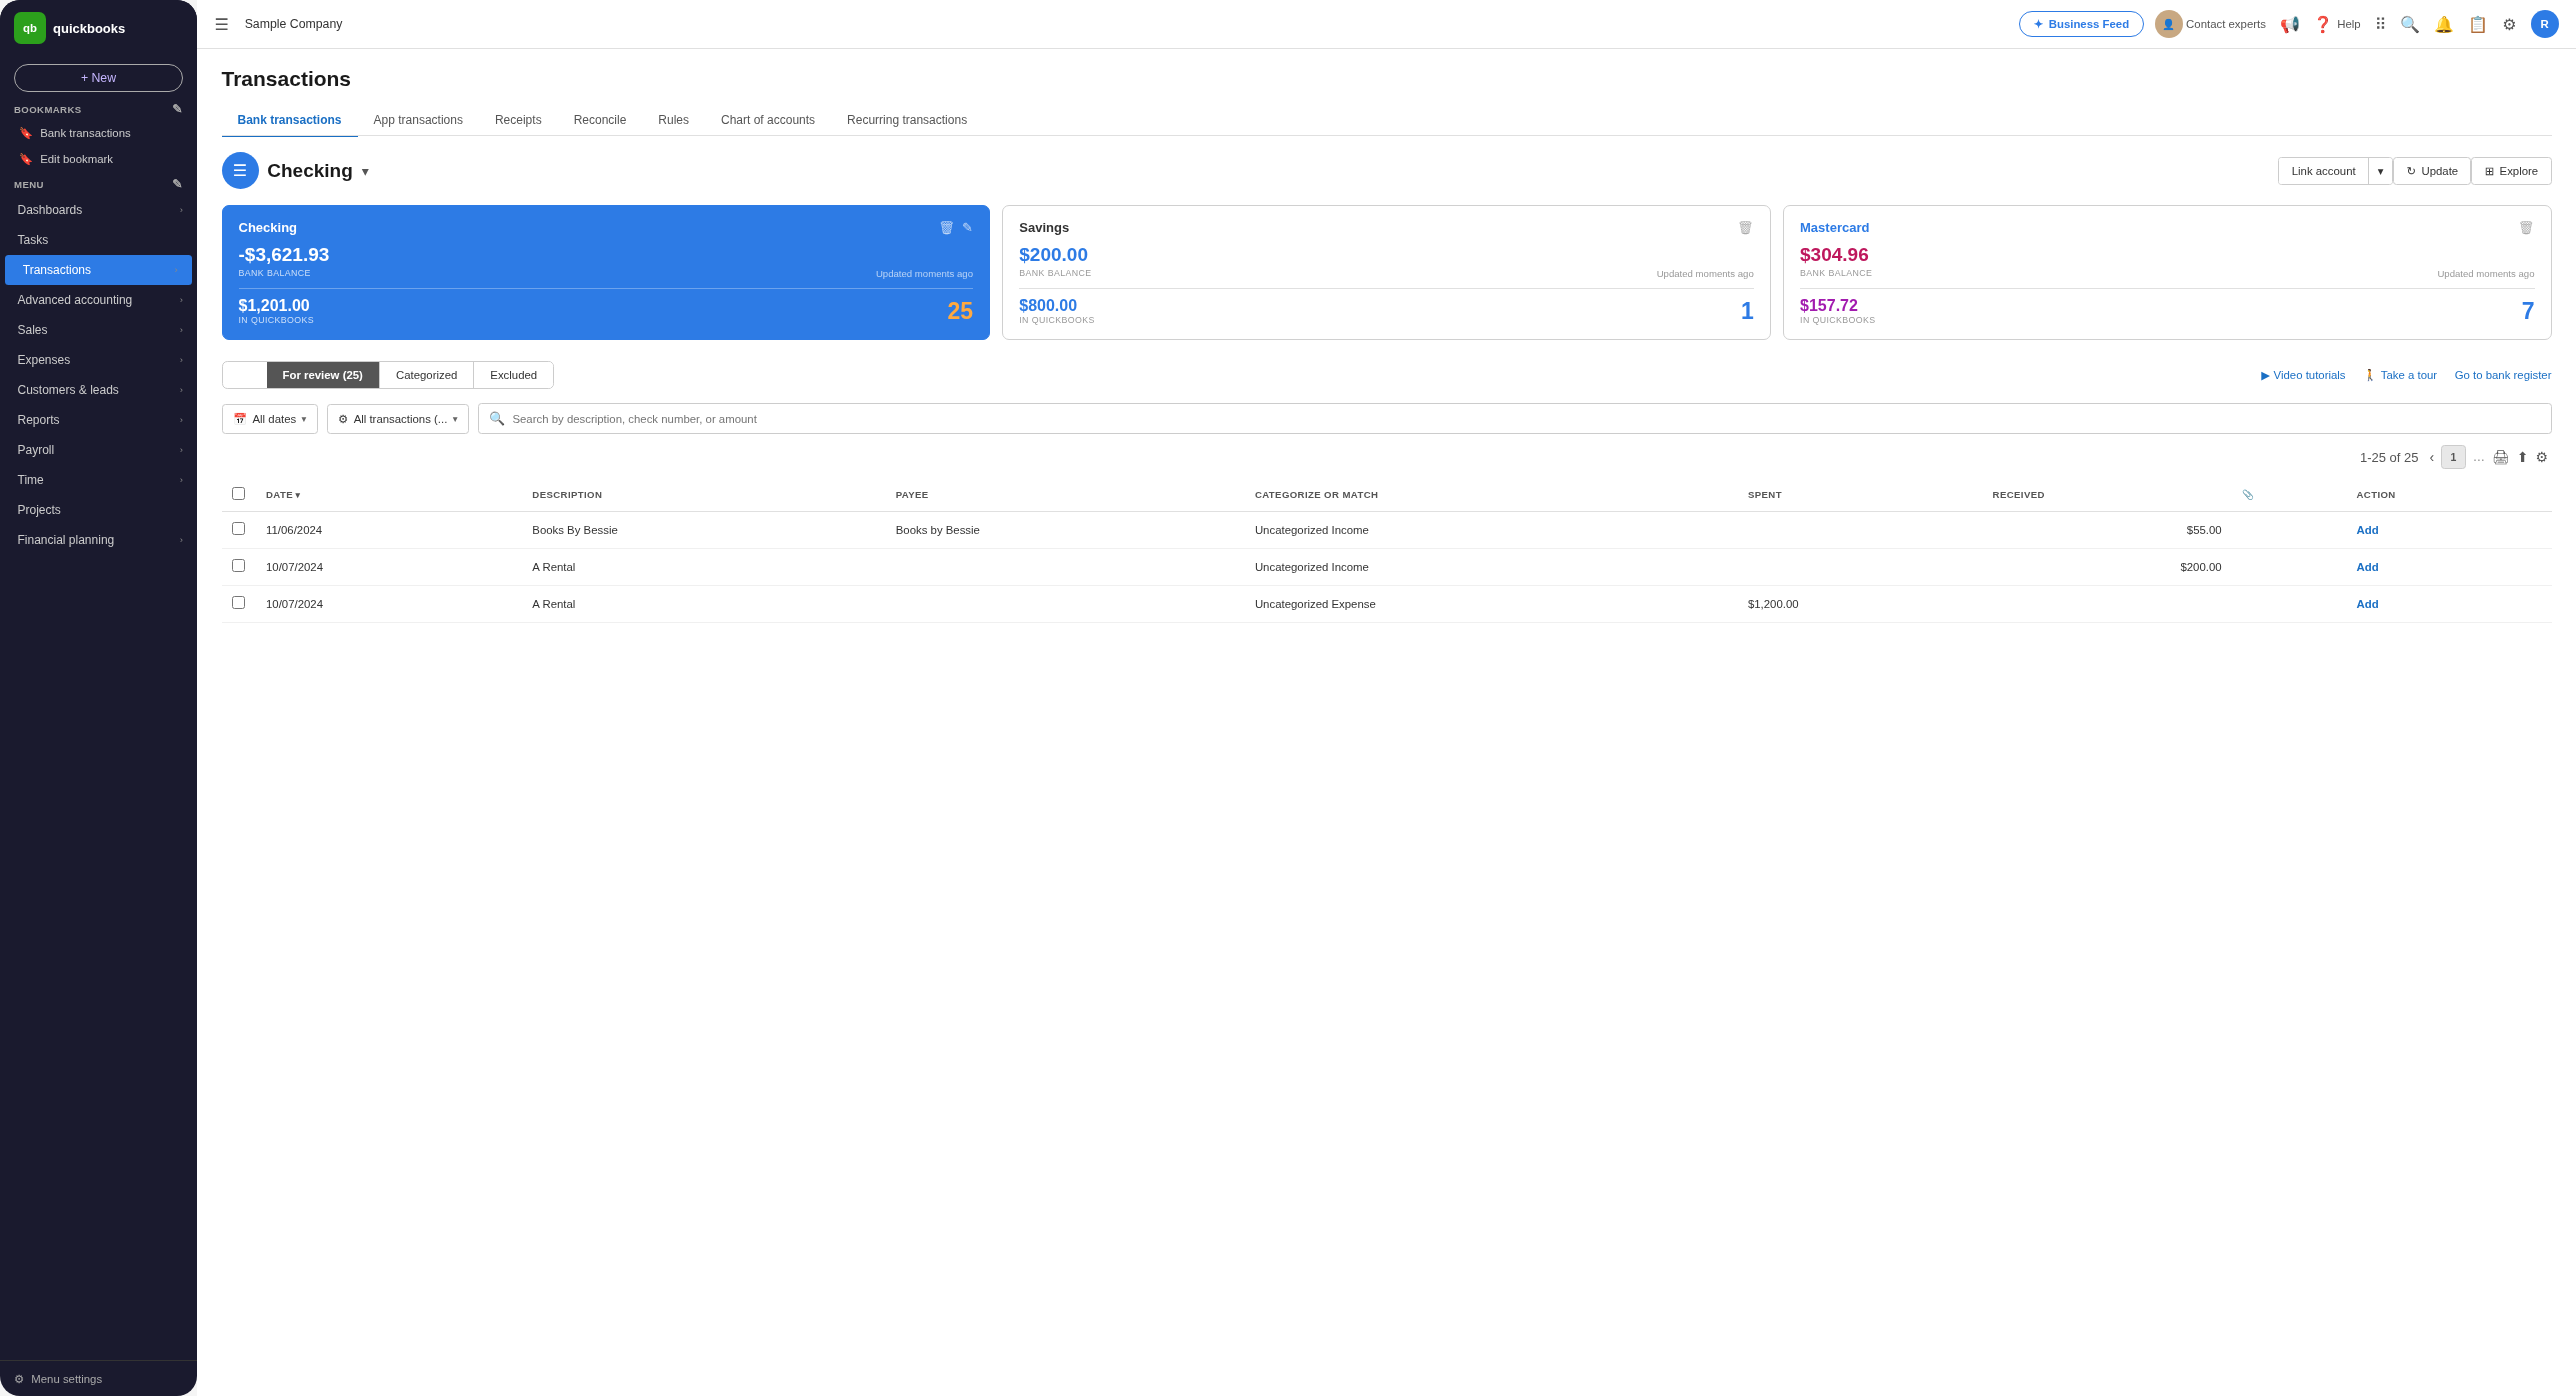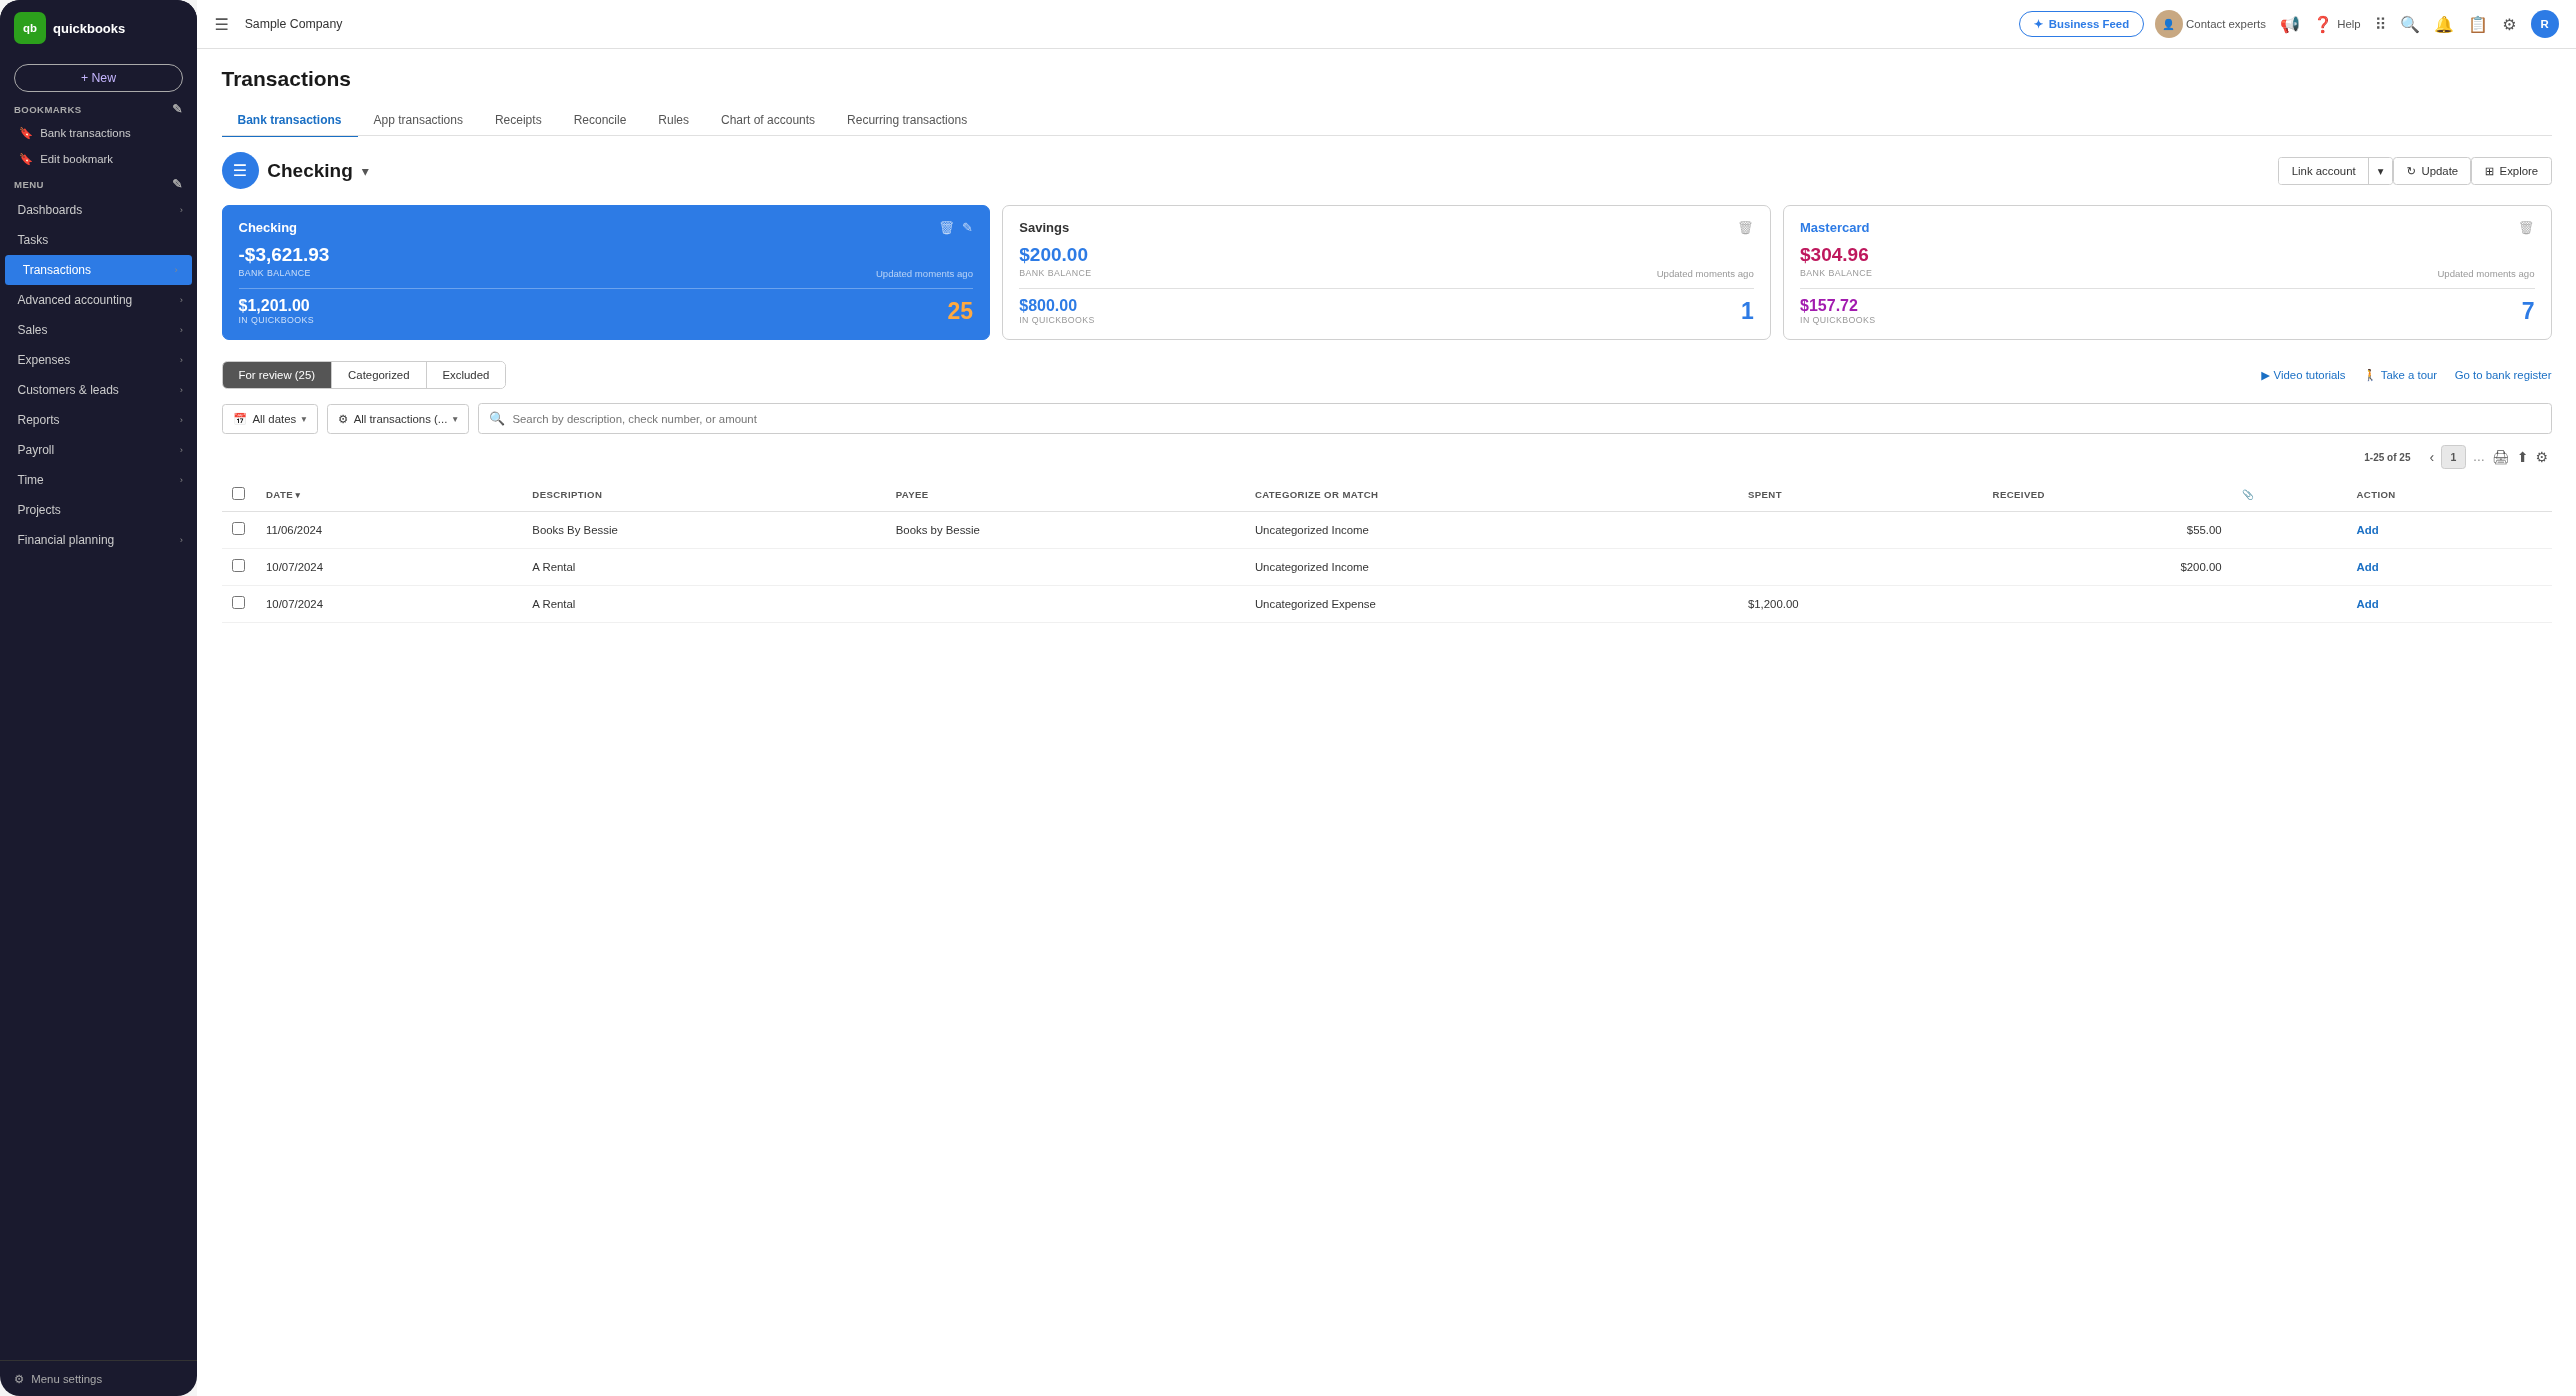--- a/index.html
+++ b/index.html
@@ -199,21 +199,21 @@
     .filter-tabs { display: flex; border: 1.3px solid #ccc; border-radius: 5.3px; overflow: hidden; }
     .filter-tab {
       padding: 7px 16px;
       font-size: 11.4px;
       cursor: pointer;
       background: white;
       color: #333;
       border-right: 0.9px solid #ccc;
     }
     .filter-tab:last-child { border-right: none; }
-    .filter-tab.active { background: #555; color: white; font-weight: 400; }
+    .filter-tab.active { background: #555; color: white; font-weight: 700; margin-left: 44px; }
     .filter-links { display: flex; gap: 17.5px; align-items: center; }
     .filter-link { color: #1a6fc4; font-size: 11.4px; cursor: pointer; display: flex; align-items: center; gap: 3.5px; }
 
     
     .search-row { display: flex; gap: 8.8px; margin-bottom: 10.5px; align-items: center; }
     .filter-dropdown {
       border: 1.3px solid #ccc;
       border-radius: 3.5px;
       padding: 7px 10.5px;
       display: flex; align-items: center; gap: 5.3px;
@@ -235,21 +235,21 @@
       border: none; outline: none; flex: 1; font-size: 11.4px; color: #555;
       background: transparent;
     }
     .search-icon { color: #888; font-size: 13px; }
 
     
     .pagination-row {
       display: flex; align-items: center; justify-content: flex-end;
       gap: 7px; margin-bottom: 8.8px; padding-right: 3.5px;
     }
-    .page-info { font-size: 10px; color: #555; margin-right: 12px; font-weight: bold; }
+    .page-info { font-size: 13px; color: #555; margin-right: 4px; }
     .page-btn {
       width: 24.5px; height: 24.5px;
       border: 1.3px solid #ccc;
       border-radius: 3.5px;
       display: flex; align-items: center; justify-content: center;
       font-size: 10.5px; cursor: pointer; background: white; color: #555;
     }
     .page-btn.active { background: #e8e8e8; font-weight: 700; }
     .page-action { font-size: 14px; color: #555; cursor: pointer; }
 

